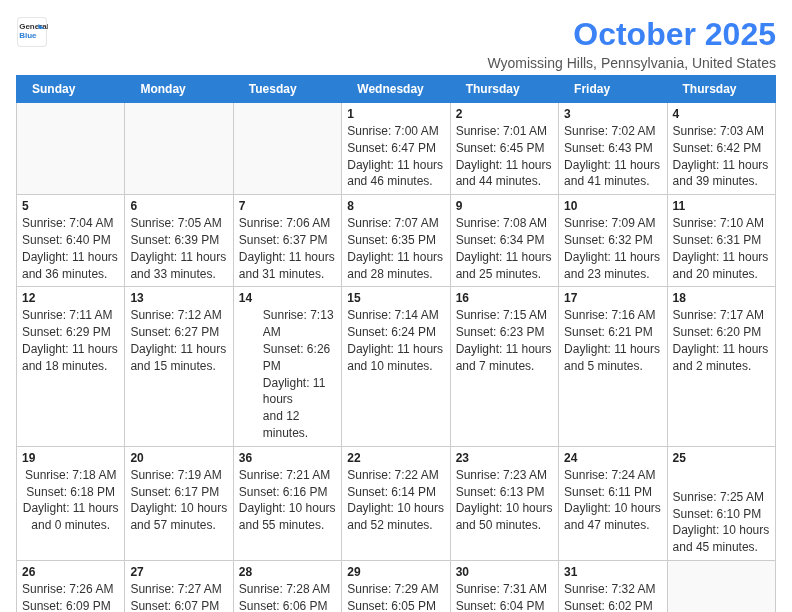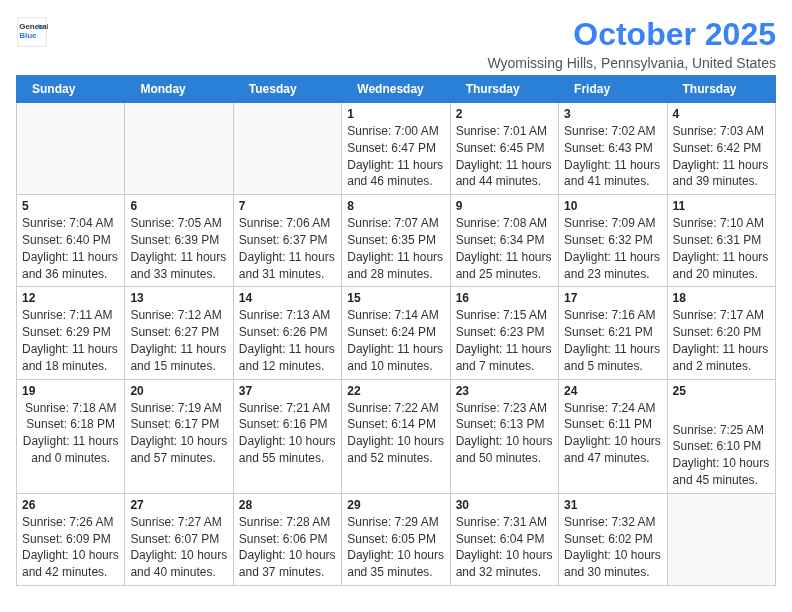--- a/index.html
+++ b/index.html
@@ -202,21 +202,21 @@
         </td>
         <td>
           <div class="day-number">13</div>
           <div class="day-info" style="white-space: pre-line;">Sunrise: 7:12 AM
 Sunset: 6:27 PM
 Daylight: 11 hours
 and 15 minutes.</div>
         </td>
         <td>
           <div class="day-number">14</div>
-          <div class="day-info" style="white-space: pre-line;">Sunrise: 7:13 AM
+          <div class="day-info" style="white-space: pre-line; margin-left: 24px;">Sunrise: 7:13 AM
 Sunset: 6:26 PM
 Daylight: 11 hours
 and 12 minutes.</div>
         </td>
         <td>
           <div class="day-number">15</div>
           <div class="day-info" style="white-space: pre-line;">Sunrise: 7:14 AM
 Sunset: 6:24 PM
 Daylight: 11 hours
 and 10 minutes.</div>
@@ -252,21 +252,21 @@
 and 0 minutes.</div>
         </td>
         <td>
           <div class="day-number">20</div>
           <div class="day-info" style="white-space: pre-line;">Sunrise: 7:19 AM
 Sunset: 6:17 PM
 Daylight: 10 hours
 and 57 minutes.</div>
         </td>
         <td>
-          <div class="day-number">37</div>
+          <div class="day-number">36</div>
           <div class="day-info" style="white-space: pre-line;">Sunrise: 7:21 AM
 Sunset: 6:16 PM
 Daylight: 10 hours
 and 55 minutes.</div>
         </td>
         <td>
           <div class="day-number">22</div>
           <div class="day-info" style="white-space: pre-line;">Sunrise: 7:22 AM
 Sunset: 6:14 PM
 Daylight: 10 hours

